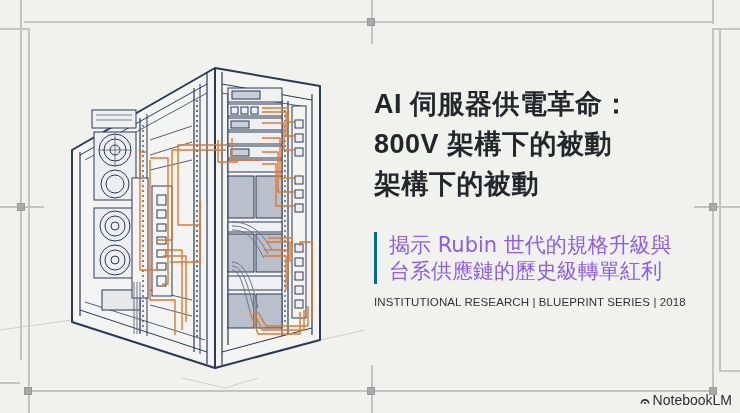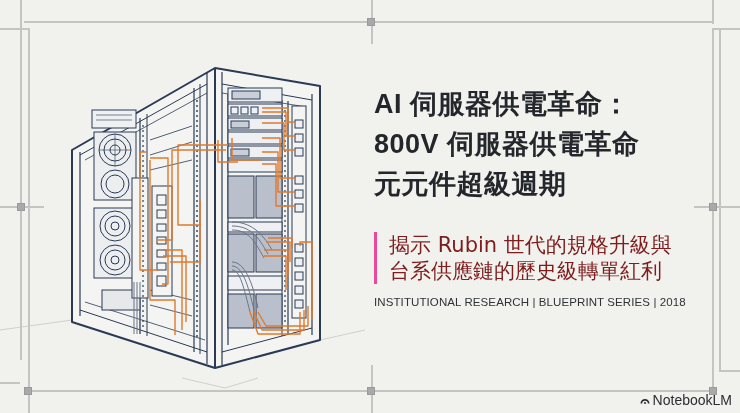--- a/index.html
+++ b/index.html
@@ -3,21 +3,21 @@
 <meta charset="utf-8">
 <style>
   html, body { margin:0; padding:0; }
   body { width:740px; height:413px; overflow:hidden; background:#f1f1ee; position:relative; font-family:"DejaVu Sans","Liberation Sans",sans-serif; }
   .slide { position:absolute; inset:0; width:740px; height:413px; background:#f1f1ee; }
   .guide { position:absolute; background:#c4c4c2; }
   .handle { position:absolute; width:8px; height:8px; background:#a9a9aa; border:1px solid #9a9a9c; box-sizing:border-box; }
   .art { position:absolute; left:0; top:0; width:370px; height:413px; }
   .title { position:absolute; left:374px; top:84px; width:340px; font-family:Liberation Sans, sans-serif; font-weight:700; font-size:27px; line-height:40px; color:#23262b; letter-spacing:0.5px; }
   .title div { white-space:nowrap; }
-  .subtitle { position:absolute; left:374px; top:232px; padding-left:12px; border-left:3px solid #ec4899; font-size:21px; line-height:26px; color:#7f1d1d; }
+  .subtitle { position:absolute; left:374px; top:232px; padding-left:12px; border-left:3px solid #0369a1; font-size:21px; line-height:26px; color:#8b5cf6; }
   .subtitle div { white-space:nowrap; }
   .meta { position:absolute; left:374px; top:296px; font-family:"Liberation Sans","DejaVu Sans",sans-serif; font-size:11.5px; color:#2f3237; letter-spacing:0.1px; white-space:nowrap; }
   .watermark { position:absolute; right:8px; bottom:5px; font-family:"Liberation Sans",sans-serif; font-size:14px; color:#2a2c30; display:flex; align-items:center; gap:3px; }
   .wm-icon { width:10px; height:7px; }
 </style>
 </head>
 <body>
 
 <div class="slide">
 
@@ -196,22 +196,22 @@
       <path d="M264,256 L286,256 L286,290"></path>
       <path d="M250,312 L258,334 L300,334 L300,312"></path>
       <path d="M254,312 L262,330 L304,330 L304,310"></path>
       <path d="M258,312 L266,326 L308,326 L308,306"></path>
       <path d="M300,246 L300,242 L312,242 L312,320"></path>
     </g>
   </svg>
 
   <div class="title">
     <div>AI 伺服器供電革命：</div>
-    <div>800V 伺服器供電革命</div>
-    <div>元元件超級週期</div>
+    <div>800V 架構下的被動</div>
+    <div>架構下的被動</div>
   </div>
 
   <div class="subtitle">
     <div>揭示 Rubin 世代的規格升級與</div>
     <div>台系供應鏈的歷史級轉單紅利</div>
   </div>
 
   <div class="meta">INSTITUTIONAL RESEARCH | BLUEPRINT SERIES | 2018</div>
 
   <div class="watermark">

